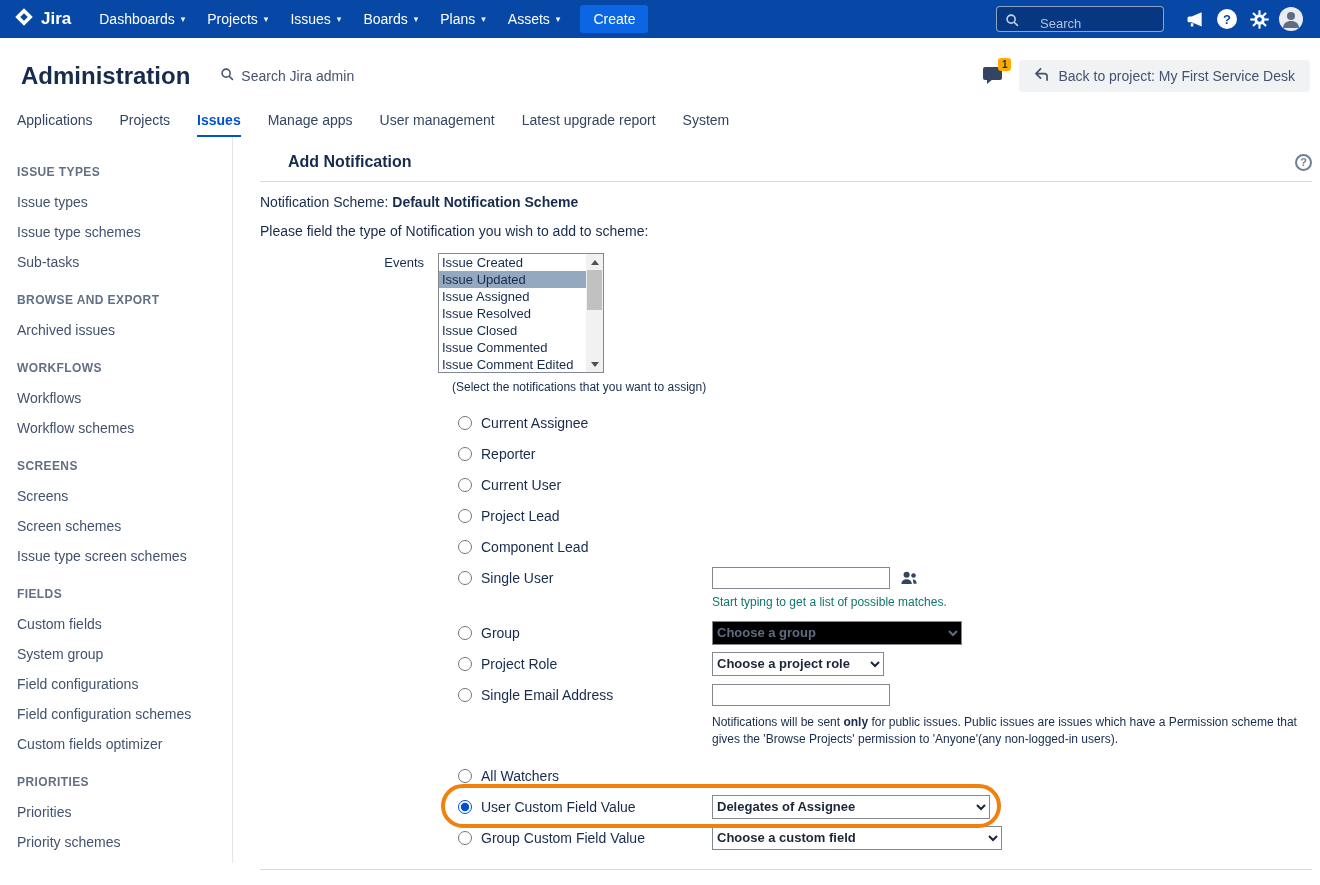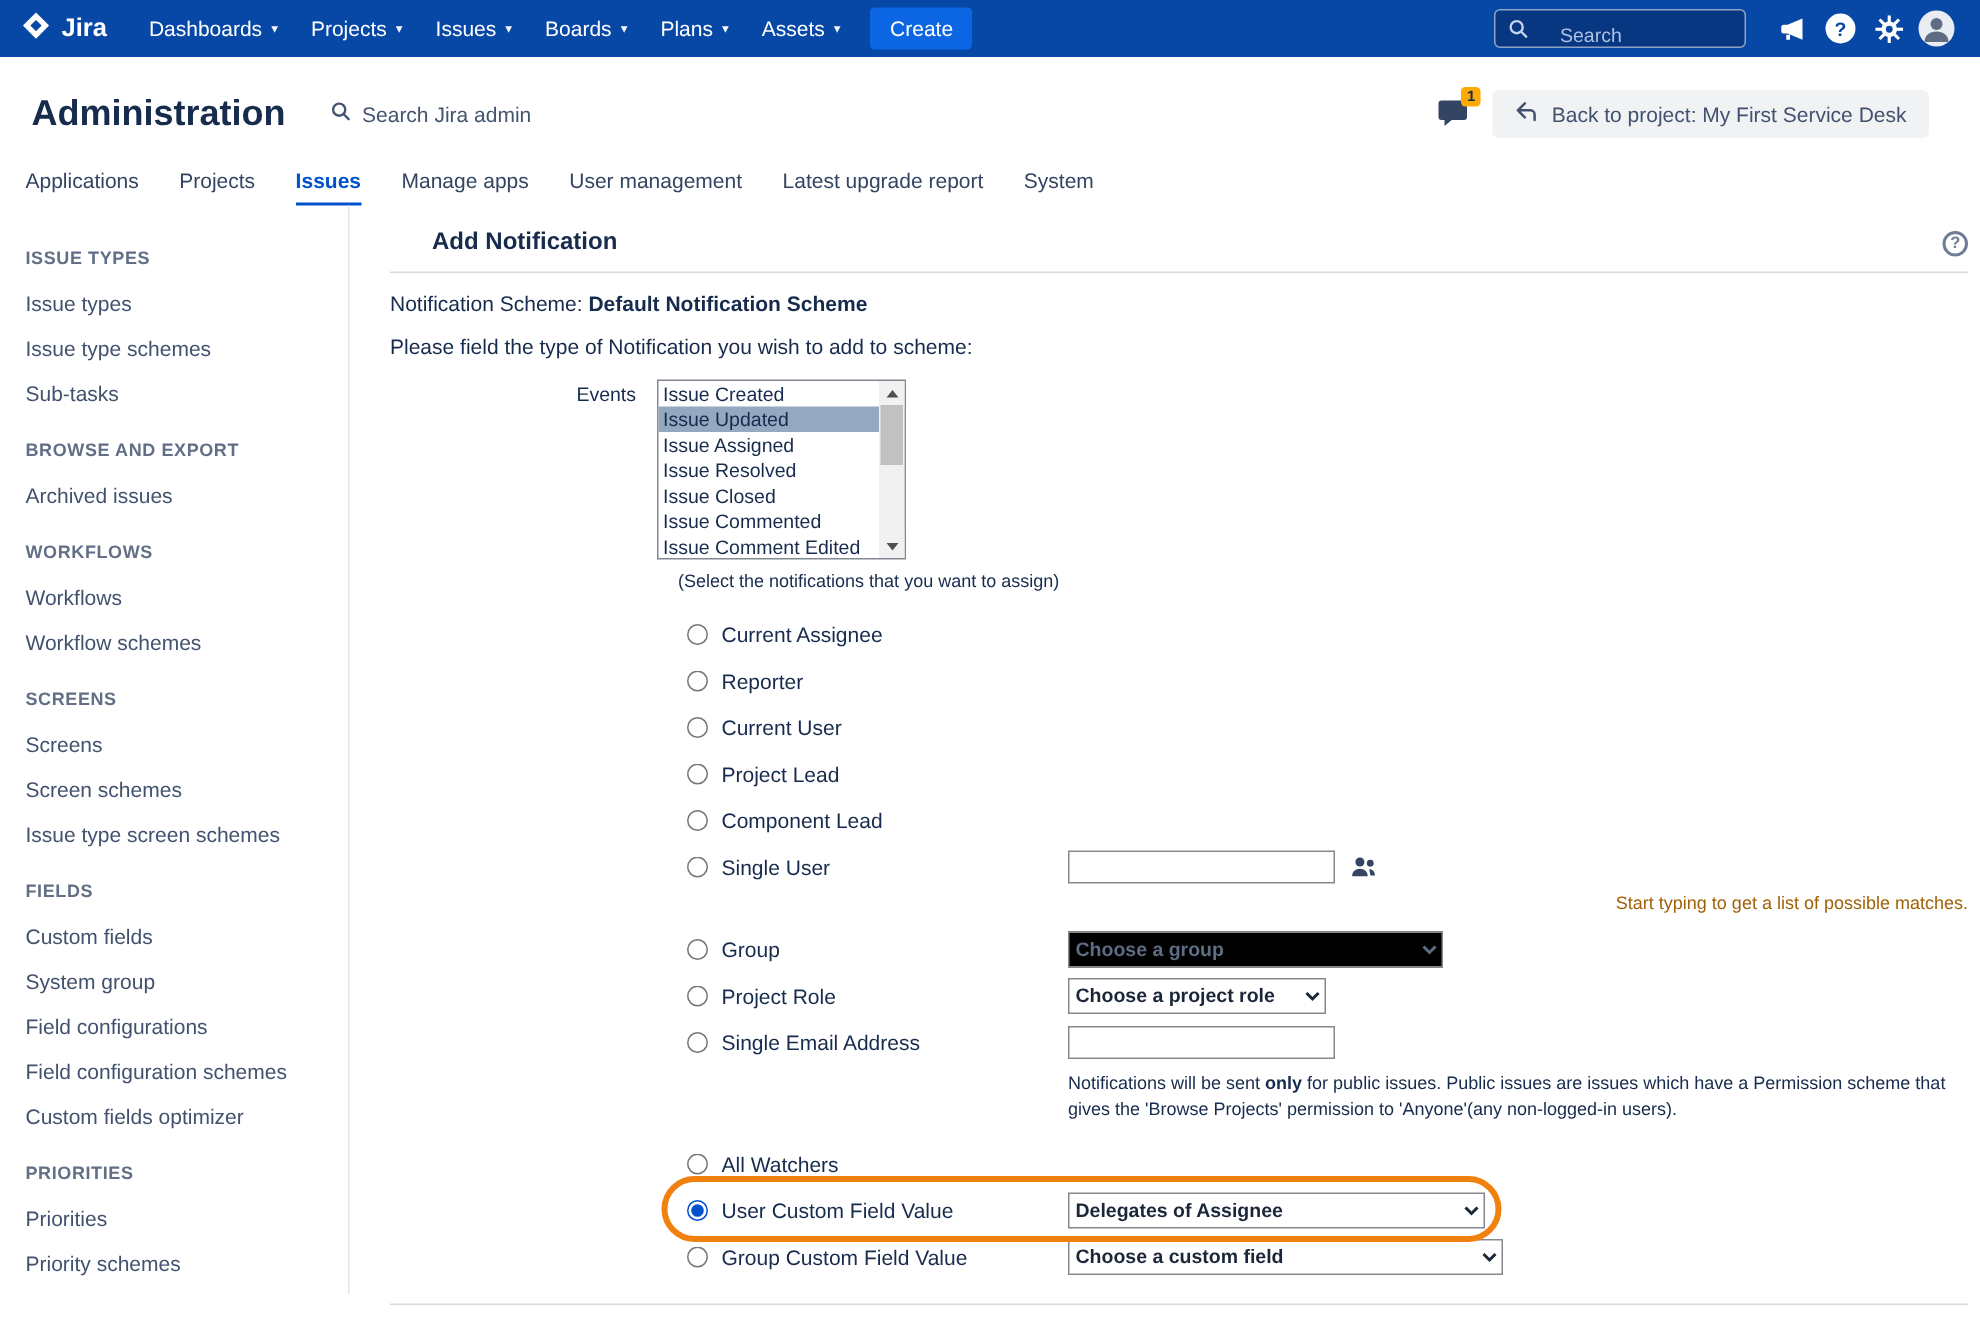--- a/index.html
+++ b/index.html
@@ -41,21 +41,21 @@
   .help-circle {
     width:20px; height:20px; border-radius:50%; background:#fff; color:#0747A6;
     font-size:13px; font-weight:700; display:flex; align-items:center; justify-content:center;
   }
   .avatar-circle {
     width:24px; height:24px; border-radius:50%; background:#E9EDF3; overflow:hidden;
     display:flex; align-items:center; justify-content:center;
   }
 
   
-  .admin-header { display:flex; align-items:center; padding:22px 34px 0 21px; }
+  .admin-header { display:flex; align-items:center; padding:22px 10px 0 21px; }
   .admin-header h1 { font-size:24px; font-weight:600; color:#172B4D; line-height:30px; }
   .admin-search { display:flex; align-items:center; gap:7px; margin-left:30px; color:#44546F; }
   .admin-search input {
     border:none; outline:none; font-size:14px; font-family:inherit; color:#344563; width:160px;
   }
   .admin-search input::placeholder { color:#44546F; }
   .header-right { margin-left:auto; display:flex; align-items:center; gap:10px; }
   .bubble-wrap { position:relative; width:28px; height:26px; cursor:pointer; }
   .badge {
     position:absolute; top:-5px; right:-2px; background:#FFAB00; color:#172B4D;
@@ -117,21 +117,21 @@
   .opt-row input[type=radio] { width:14px; height:14px; margin:0 9px 0 0; accent-color:#0052CC; cursor:pointer; }
   .label-zone { display:flex; align-items:center; width:254px; flex-shrink:0; }
   .text-inline { width:178px; height:22px; border:1px solid #85898F; padding:0 5px; font-size:13px; font-family:inherit; }
   select {
     height:24px; border:1px solid #85898F; background:#fff; font-size:13px; font-weight:600;
     font-family:inherit; color:#1b2638; cursor:pointer;
   }
   select:disabled { background:#000000; color:#5E6C84; opacity:1; cursor:default; }
   .w250{width:250px} .w172{width:172px} .w278{width:278px} .w290{width:290px}
   .people-icon { margin-left:9px; display:flex; }
-  .sub-hint { margin:2px 0 8px 254px; font-size:12px; color:#a16207;text-align:right; }
+  .sub-hint { margin:2px 0 8px 254px; font-size:12px; color:#0f766e; }
   .email-hint { margin:4px 0 10px 254px; font-size:12px; line-height:17px; width:600px; color:#172B4D; }
   .opt-row.gap-top { margin-top:12px; }
   .opt-row.highlight { position:relative; }
   .ring {
     position:absolute; left:-17px; top:-7px; width:560px; height:44px;
     border:4px solid #F0810F; border-radius:23px; pointer-events:none; z-index:3;
   }
 
   
   .form-footer {

